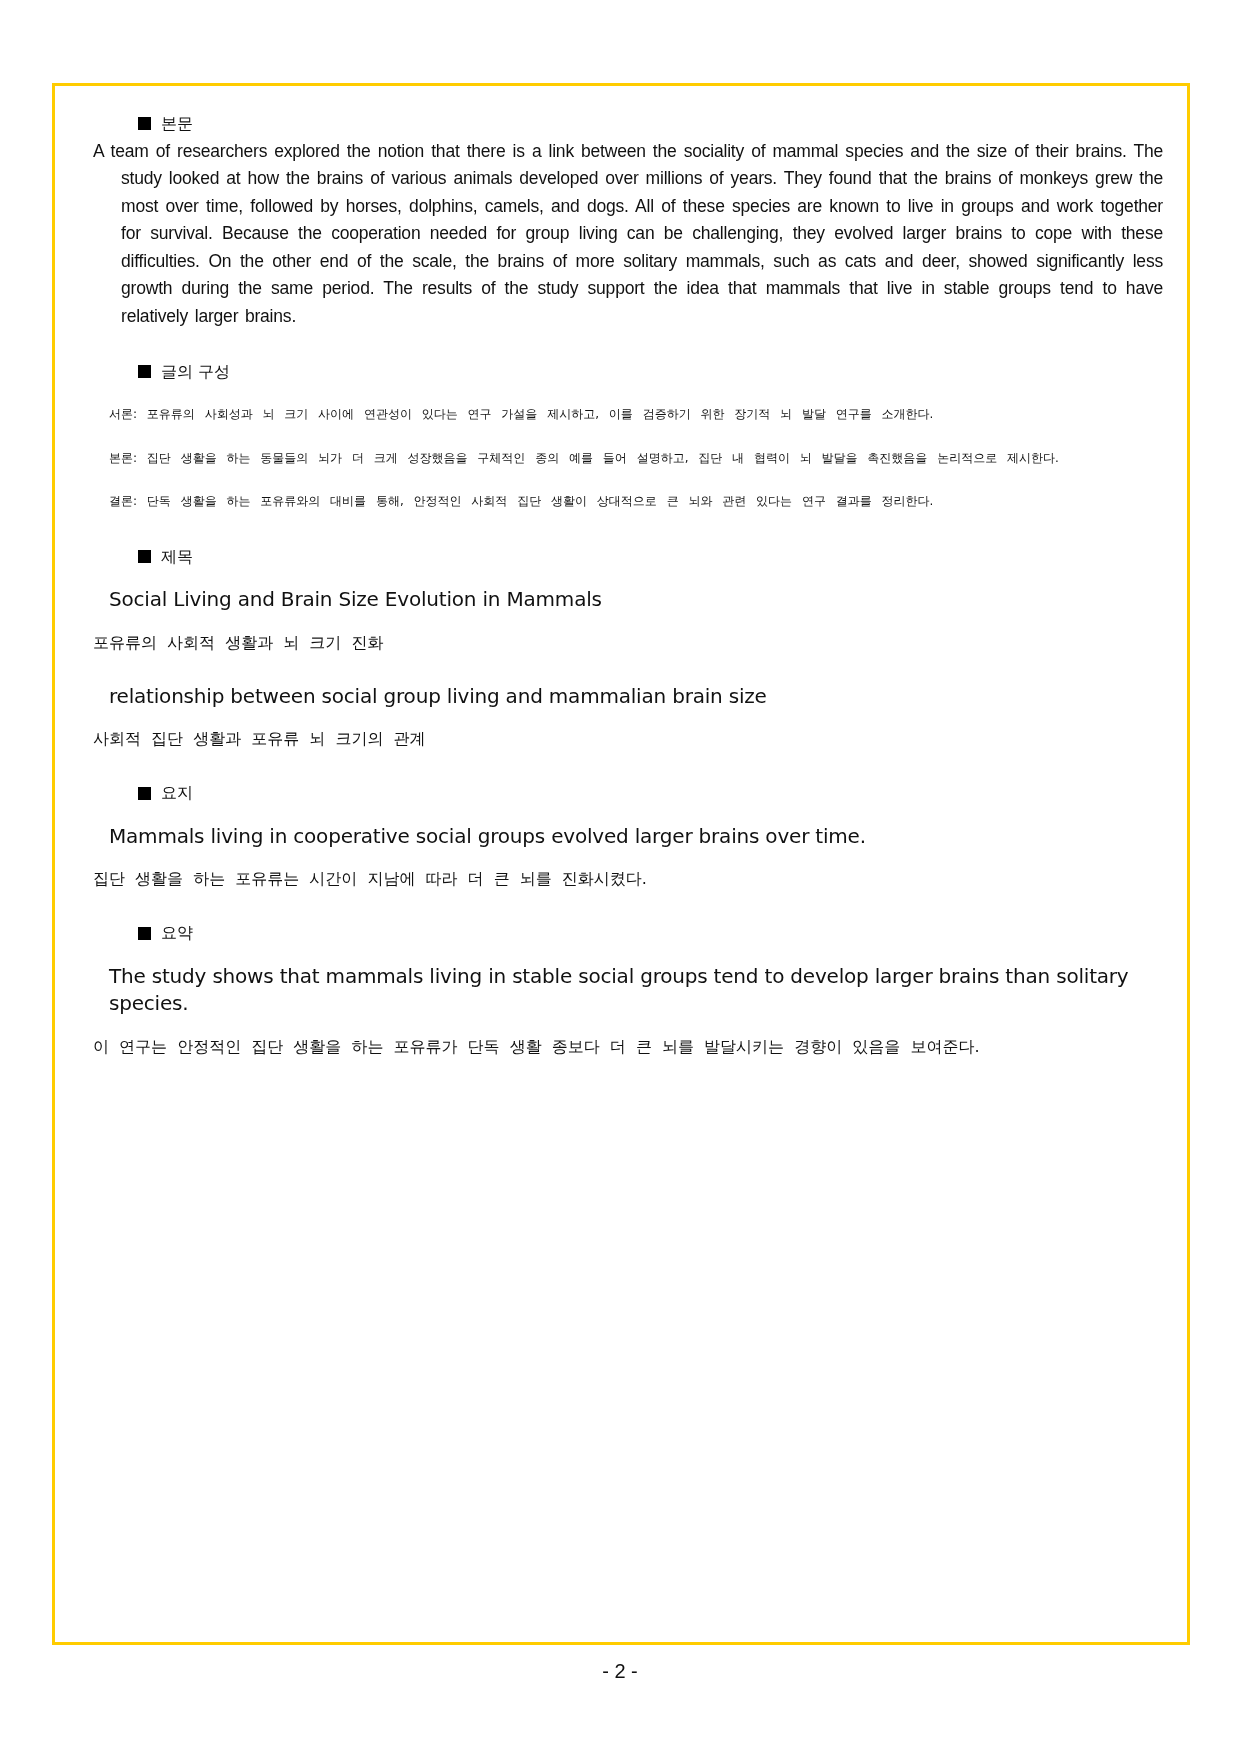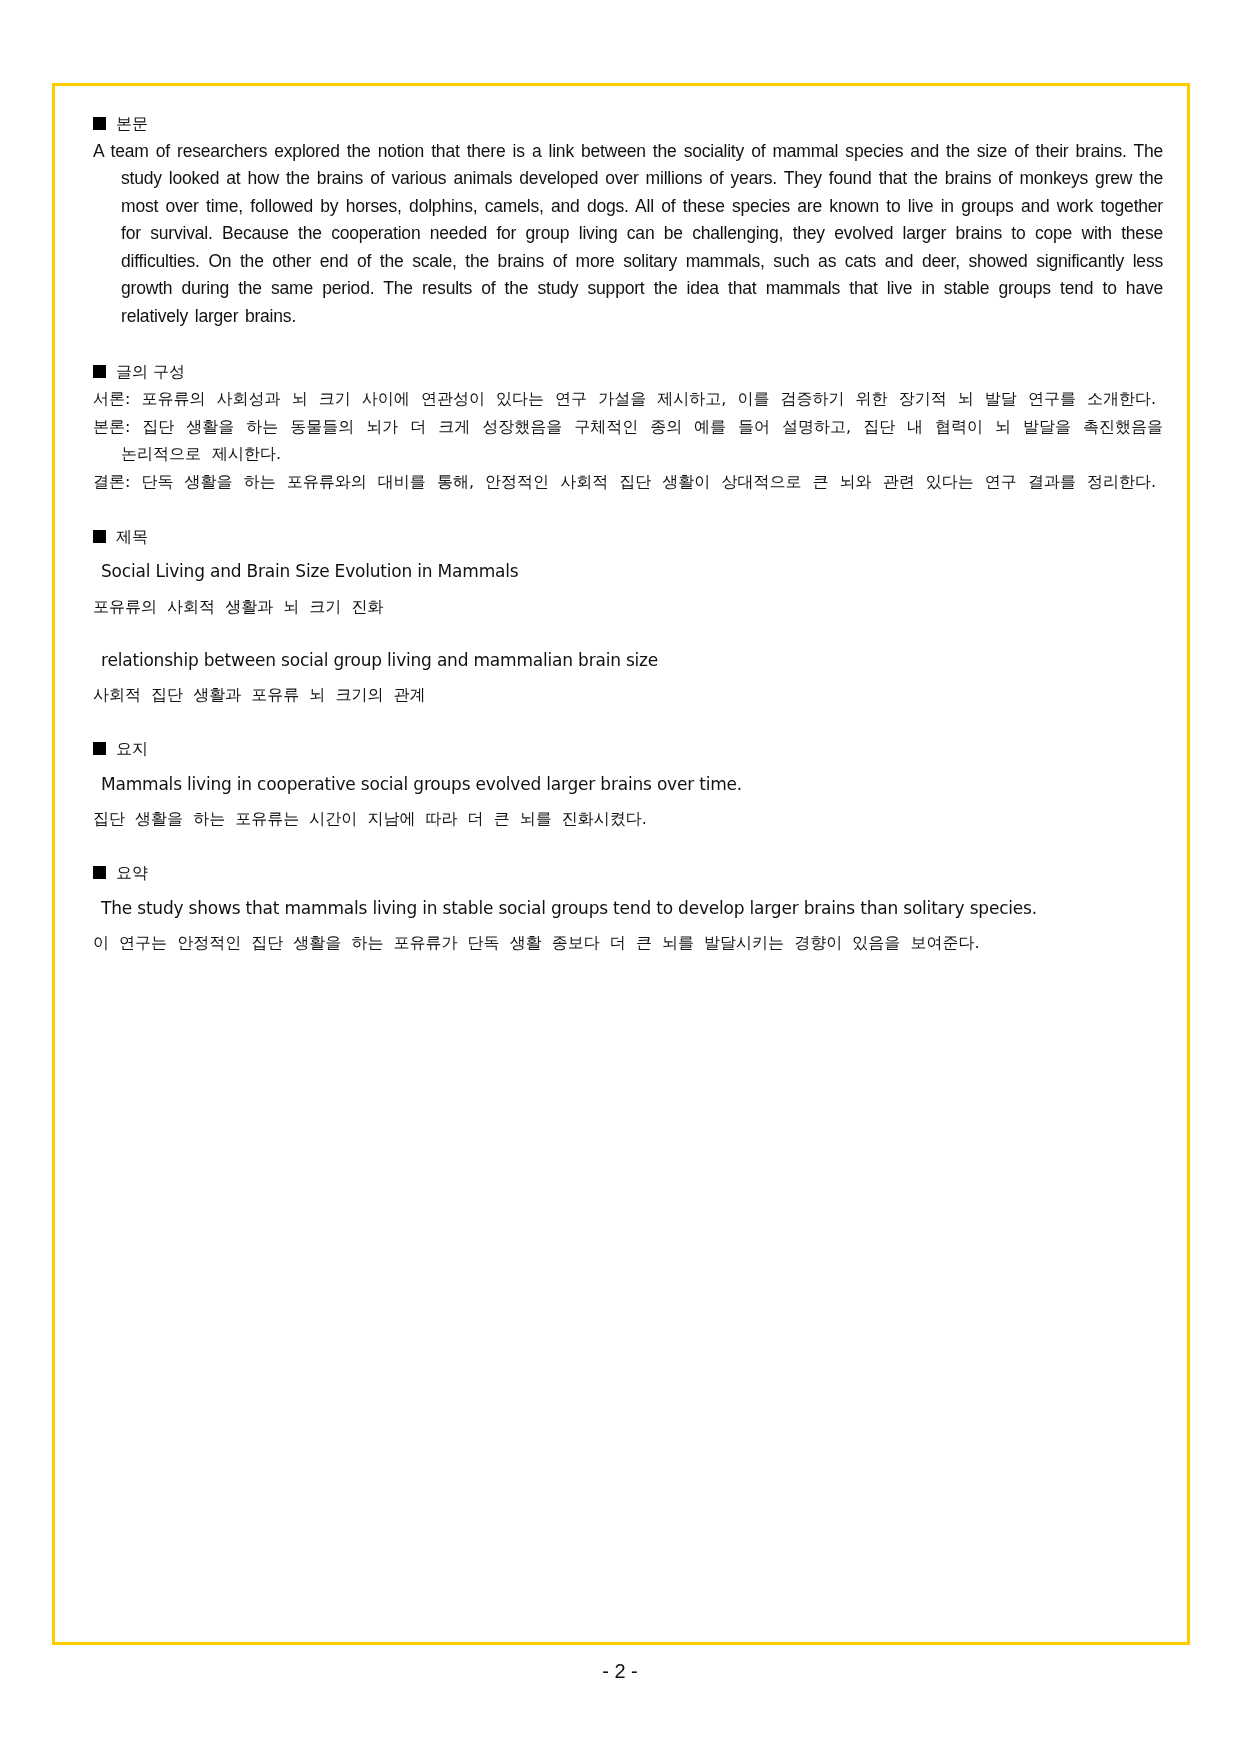--- a/index.html
+++ b/index.html
@@ -33,20 +33,21 @@
     .section {
       margin-bottom: 27px;
     }
     .section-heading {
       font-size: 16px;
       line-height: 27.5px;
       height: 27.5px;
       display: flex;
       align-items: center;
       color: #111;
+      margin-left: 45px;
     }
     .square {
       display: inline-block;
       width: 13px;
       height: 13px;
       background: #000;
       margin-right: 10px;
       position: relative;
       top: 0px;
     }
@@ -55,32 +56,32 @@
       font-size: 17.5px;
       line-height: 27.6px;
       text-align: justify;
       text-indent: -28px;
       padding-left: 28px;
       word-spacing: 2px;
       letter-spacing: -0.2px;
       margin: 0;
     }
     .struct-item {
-      font-size: 16px;
+      font-size: 12px;
       line-height: 27.6px;
       text-align: justify;
       text-indent: -28px;
       padding-left: 28px;
-      margin: 0;
+      margin: 16px;
       word-spacing: 6px;
     }
     .en-line {
-      font-size: 17px;
+      font-size: 20px;
       line-height: 27.5px;
-      margin: 8px;
+      margin: 16px;
       letter-spacing: -0.2px;
     }
     .ko-line {
       font-size: 16px;
       line-height: 26px;
       margin: 0;
       word-spacing: 5px;
     }
     .page-number {
       position: absolute;

